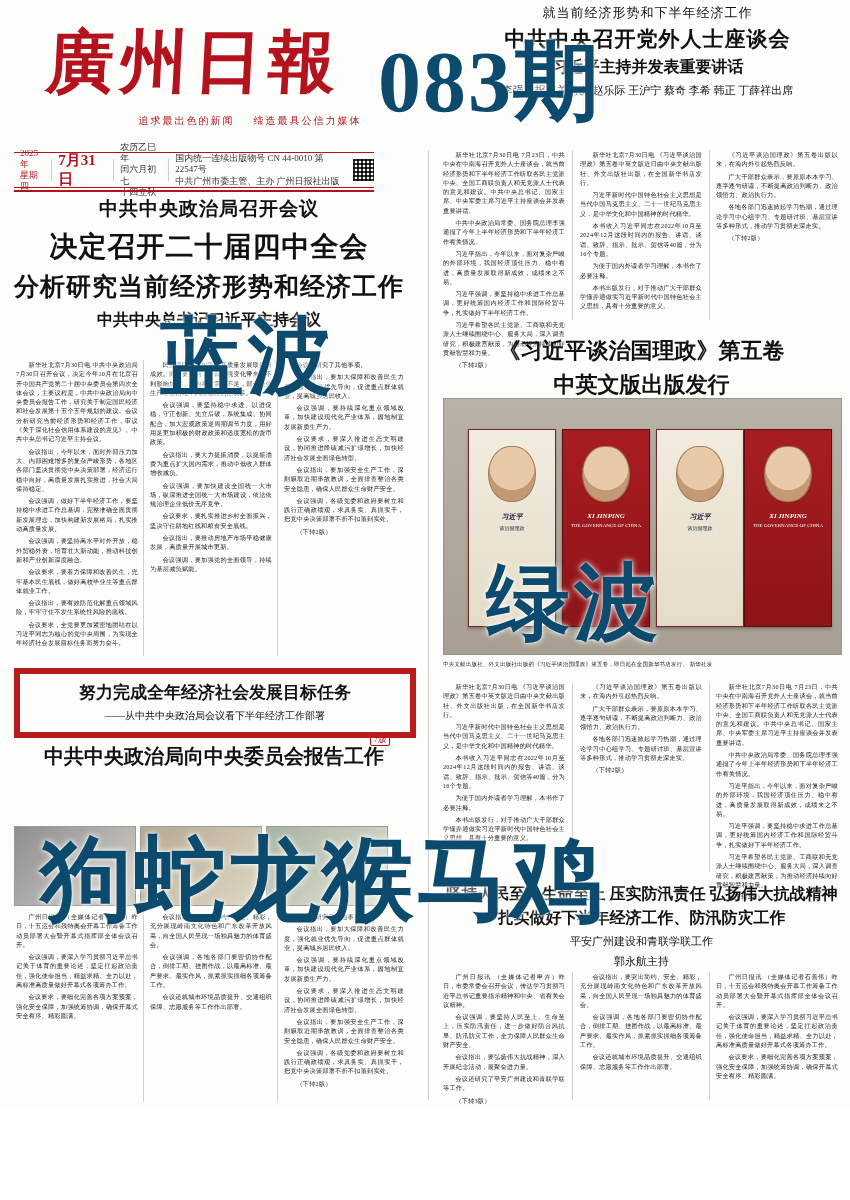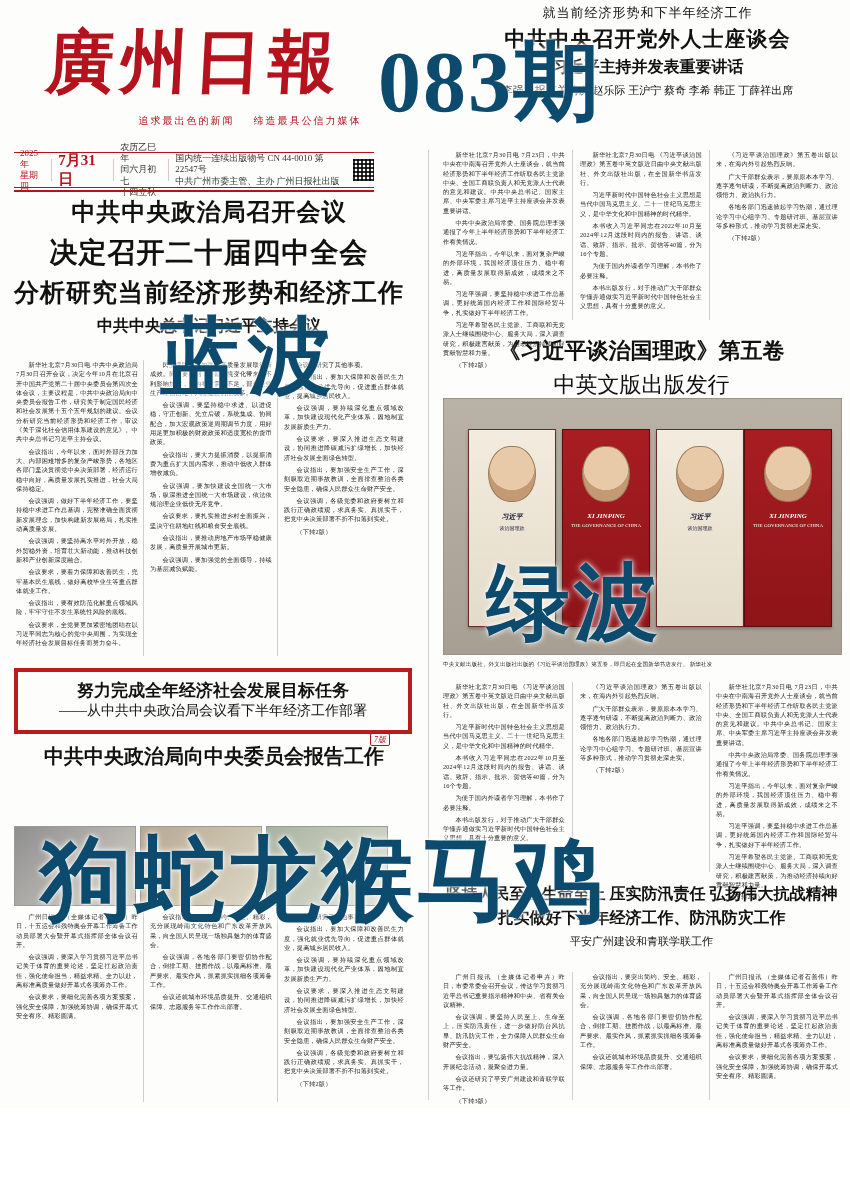--- a/index.html
+++ b/index.html
@@ -46,40 +46,40 @@
   .datebar .vline{width:1px;height:22px;background:#d9c9c9;}
   .qr{width:22px;height:22px;background:
       repeating-linear-gradient(90deg,#333 0 2px,#fff 2px 4px),
       repeating-linear-gradient(0deg,#333 0 2px,transparent 2px 4px);
       background-blend-mode:multiply;margin-left:4px;}
 
   .rule{position:absolute;left:14px;width:360px;height:2px;background:#b4121c;}
 
   
   .lead{position:absolute;left:14px;top:196px;width:390px;text-align:center;}
-  .lead .l1{font-size:24px;font-weight:bold;letter-spacing:1px;}
+  .lead .l1{font-size:19px;font-weight:bold;letter-spacing:1px;}
   .lead .l2{font-size:28px;font-weight:bold;margin-top:6px;letter-spacing:1px;}
   .lead .l3{font-size:25px;font-weight:bold;margin-top:4px;letter-spacing:1px;}
   .lead .l4{font-size:16px;font-weight:bold;margin-top:7px;}
 
   
   .col{
     position:absolute;font-size:6.2px;line-height:1.5;text-align:justify;
     color:#1a1a1a;letter-spacing:0.2px;
   }
   .col p{margin:0 0 3px 0;text-indent:2em;}
   .colrule{position:absolute;width:1px;background:#cfcfcf;}
 
   
   .boxhead{
     position:absolute;left:14px;top:668px;width:390px;height:58px;
-    border:4px solid #b91c1c;text-align:center;
+    border:6px solid #b91c1c;text-align:center;
   }
   .boxhead .t1{font-size:17px;font-weight:bold;margin-top:7px;}
-  .boxhead .t2{font-size:14px;}
+  .boxhead .t2{font-size:10px;margin-top:5px;}
   .pagetag{
     font-size:8px;color:#b4121c;border:1px solid #b4121c;border-radius:2px;
     padding:0 3px;display:inline-block;
   }
 
   
   .head2{position:absolute;left:14px;top:740px;width:400px;text-align:center;}
   .head2 .s1{font-size:10px;}
   .head2 .s2{font-size:20px;font-weight:bold;margin-top:5px;}
   .head2 .s3{font-size:20px;font-weight:bold;margin-top:3px;}
@@ -101,21 +101,21 @@
     border:1px solid #9b7a5c;
   }
   .book .bt{margin-top:10px;text-align:center;font-size:7px;font-weight:bold;color:#1a1a3a;font-style:italic;}
   .book .bt2{margin-top:3px;text-align:center;font-size:5px;color:#1a1a3a;}
   .book.red{background:linear-gradient(#a81d22,#8d1418);border-color:#5a0c0f;}
   .book.red .bt,.book.red .bt2{color:#fff;}
 
   
   .rhead{position:absolute;left:443px;top:336px;width:397px;text-align:center;}
   .rhead .r1{font-size:22px;font-weight:bold;}
-  .rhead .r2{font-size:22px;font-weight:normal;margin-top:4px;}
+  .rhead .r2{font-size:22px;font-weight:bold;margin-top:4px;}
 
   .rhead2{position:absolute;left:443px;top:884px;width:397px;text-align:center;}
   .rhead2 .q1{font-size:16px;font-weight:bold;}
   .rhead2 .q2{font-size:16px;font-weight:bold;margin-top:3px;}
   .rhead2 .q3{font-size:11px;margin-top:5px;}
 
   
   .bottombar{position:absolute;left:0;top:1108px;width:850px;height:92px;background:#fff;}
 
   
@@ -329,20 +329,21 @@
       <p>习近平指出，今年以来，面对复杂严峻的外部环境，我国经济顶住压力、稳中有进，高质量发展取得新成效，成绩来之不易。</p>
       <p>习近平强调，要坚持稳中求进工作总基调，更好统筹国内经济工作和国际经贸斗争，扎实做好下半年经济工作。</p>
       <p>习近平希望各民主党派、工商联和无党派人士继续围绕中心、服务大局，深入调查研究，积极建言献策，为推动经济持续向好贡献智慧和力量。</p>
       <p>（下转2版）</p>
     </div>
 
   <div class="rhead2">
     <div class="q1">坚持人民至上生命至上 压实防汛责任 弘扬伟大抗战精神</div>
     <div class="q2">扎实做好下半年经济工作、防汛防灾工作</div>
     <div class="q3">平安广州建设和青联学联工作</div>
+    <div class="q3">郭永航主持</div>
   </div>
 
   <div class="col" style="left:443px;top:972px;width:122px;height:128px;">
       <p>广州日报讯 （全媒体记者申卉）昨日，市委常委会召开会议，传达学习贯彻习近平总书记重要指示精神和中央、省有关会议精神。</p>
       <p>会议强调，要坚持人民至上、生命至上，压实防汛责任，进一步做好防台风抗旱、防汛防灾工作，全力保障人民群众生命财产安全。</p>
       <p>会议指出，要弘扬伟大抗战精神，深入开展纪念活动，凝聚奋进力量。</p>
       <p>会议还研究了平安广州建设和青联学联等工作。</p>
       <p>（下转3版）</p>
     </div>
   <div class="colrule" style="left:572px;top:972px;height:128px;"></div>

